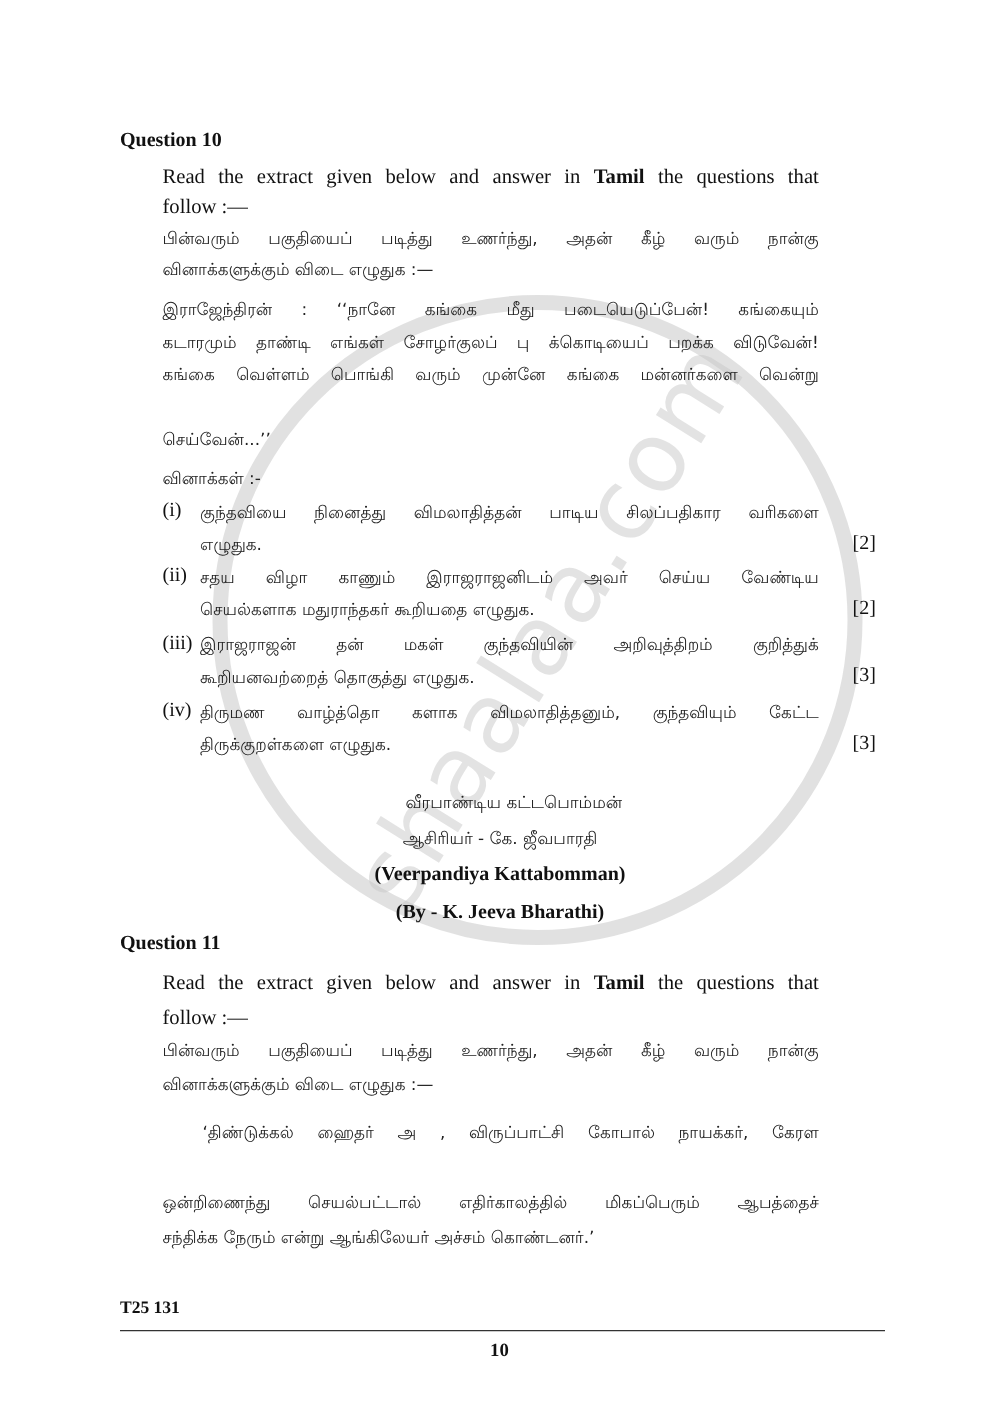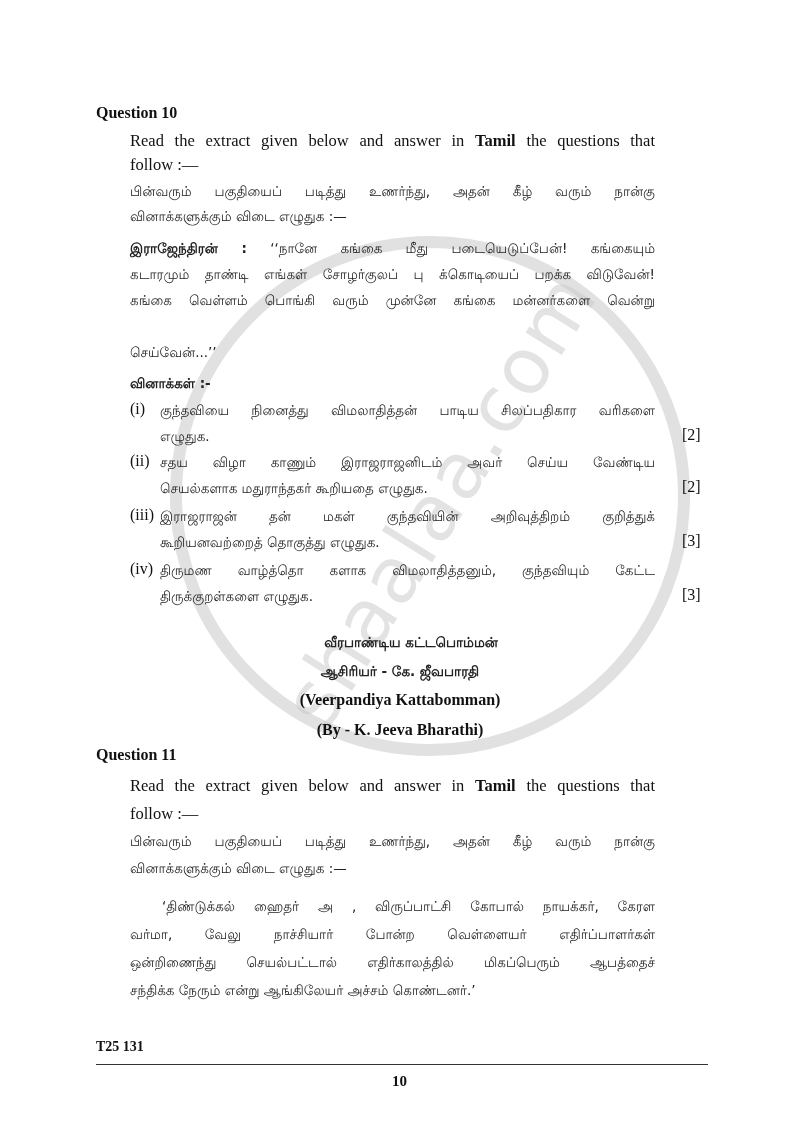--- a/index.html
+++ b/index.html
@@ -2,21 +2,21 @@
 <html><head>
 <meta charset="utf-8">
 <style>
   html, body { margin: 0; padding: 0; background: #ffffff; }
   body { width: 800px; height: 1132px; position: relative; overflow: hidden; color: #111; }
   .page { position: absolute; left: 0; top: 0; width: 800px; height: 1132px; }
   .abs { position: absolute; white-space: nowrap; }
   .qhead { font-family: "Liberation Serif", serif; font-weight: bold; font-size: 16px; }
   .en { font-family: "Liberation Serif", serif; font-size: 16.5px; }
   .ta { font-family: "DejaVu Sans", sans-serif; font-size: 13.5px; color: #222; text-align: center; }
-  .ta-b { font-weight: bold; }
+  .ta-b { font-weight: normal; }
   .just { text-align: justify; text-align-last: justify; white-space: normal; }
   .marks { font-family: "Liberation Serif", serif; font-size: 16px; }
   .num { font-family: "Liberation Serif", serif; font-size: 16px; }
   .center { text-align: center; left: 0; width: 800px; }
   .watermark-ring {
     position: absolute; left: 170px; top: 236px; width: 520px; height: 520px;
     border: 12px solid rgba(200,200,200,0.55); border-radius: 50%; box-sizing: border-box;
   }
   .watermark-text {
     position: absolute; left: 190px; top: 470px; width: 480px;
@@ -95,21 +95,20 @@
     <span>Read the extract given below and answer in</span>
     <b>Tamil</b>
     <span>the questions that</span>
   </div>
   <div class="abs en" style="left:130px; top:804px;">follow :—</div>
 
   <div class="abs ta just" style="left:130px; top:833px; width:525px;">பின்வரும் பகுதியைப் படித்து உணர்ந்து, அதன் கீழ் வரும் நான்கு</div>
   <div class="abs ta" style="left:130px; top:860px;">வினாக்களுக்கும் விடை எழுதுக :—</div>
 
   <div class="abs ta just" style="left:162px; top:898px; width:493px;">‘திண்டுக்கல் ஹைதர் அ  , விருப்பாட்சி கோபால் நாயக்கர், கேரள</div>
-  <div class="abs ta just" style="left:130px; top:926px; width:525px;">வர்மா, வேலு நாச்சியார் போன்ற வெள்ளையர் எதிர்ப்பாளர்கள்</div>
   <div class="abs ta just" style="left:130px; top:954px; width:525px;">ஒன்றிணைந்து செயல்பட்டால் எதிர்காலத்தில் மிகப்பெரும் ஆபத்தைச்</div>
   <div class="abs ta" style="left:130px; top:982px;">சந்திக்க நேரும் என்று ஆங்கிலேயர் அச்சம் கொண்டனர்.’</div>
 
   <div class="footer-rule"></div>
   <div class="abs qhead" style="left:96px; top:1039px; font-size:14px;">T25 131</div>
   <div class="abs qhead" style="left:392px; top:1073px; font-size:15px;">10</div>
 
 </div>
 
 </body></html>

